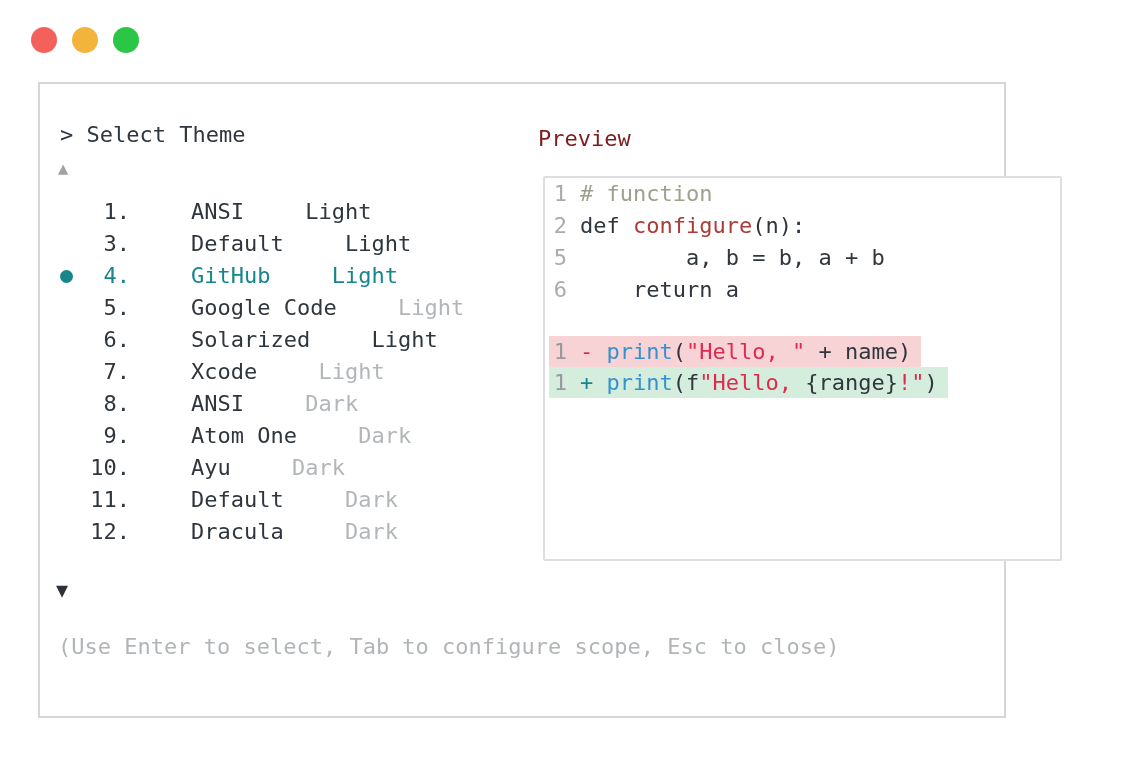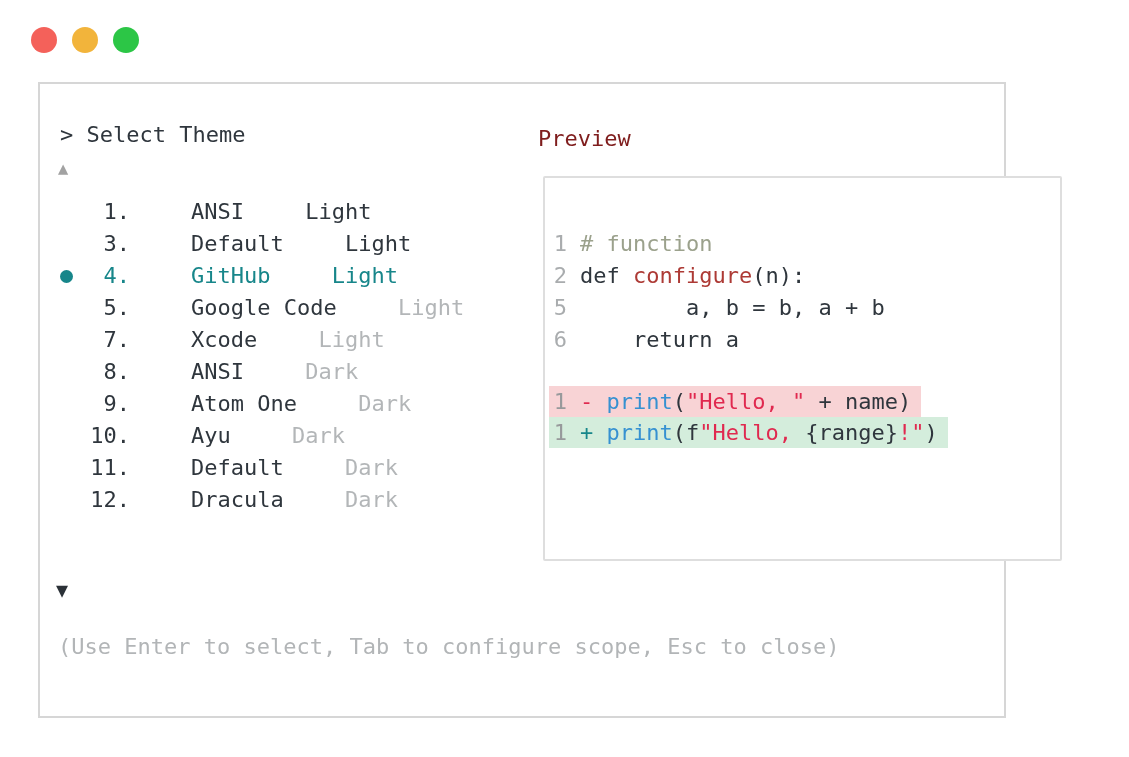--- a/index.html
+++ b/index.html
@@ -25,21 +25,21 @@
   .theme-row .gap { display:inline-block; width:13px; }
   .theme-row .nm, .theme-row .sfx { color:#2f363d; white-space:pre;margin-left:48px; }
   .theme-row .sfx.dim { color:#b3b6b8; }
   .theme-row.selected .num, .theme-row.selected .nm, .theme-row.selected .sfx { color:var(--c-teal); }
 
   .footer-hint { position:absolute; left:18px; top:550px; font-size:22px; color:#b2b5b7; white-space:pre; }
 
   .preview-title { position:absolute; left:498px; top:42px; font-size:22px; color:#7f1d1d; }
   .preview-box { position:absolute; left:503px; top:92px; width:519px; height:385px;
     border:2px solid #dedede; background:#ffffff; border-radius:2px; overflow:hidden; }
-  .code-area { padding-top:50px; }
+  .code-area { }
   .code-line { height:32px; line-height:32px; font-size:22px; padding-left:8px; white-space:pre; }
   .code-line .ln { display:inline-block; width:14px; text-align:right; color:#a9acae; }
   .code-line .sp { display:inline-block; width:13px; }
   .diff-block { margin-top:30px; }
   .diff-line { height:31px; line-height:31px; font-size:22px; margin-left:4px; padding-left:4px;
     padding-right:10px; white-space:pre; width:fit-content; }
   .diff-line .ln { display:inline-block; width:14px; text-align:right; color:#97999b; }
   .diff-line .sp { display:inline-block; width:13px; }
   .diff-line.removed { background:var(--c-removed_bg); }
   .diff-line.added { background:var(--c-added_bg); }
@@ -59,20 +59,21 @@
 </div>
 
 <div class="window">
   <div class="picker-title">&gt; Select Theme</div>
   <div class="scroll-up">▲</div>
   <div class="theme-list" id="theme-list">
       <div class="theme-row"><span class="num">1.</span><span class="gap"></span><span class="nm">ANSI </span><span class="sfx">Light</span></div>
       <div class="theme-row"><span class="num">3.</span><span class="gap"></span><span class="nm">Default </span><span class="sfx">Light</span></div>
       <div class="theme-row selected"><span class="dot"></span><span class="num">4.</span><span class="gap"></span><span class="nm">GitHub </span><span class="sfx">Light</span></div>
       <div class="theme-row"><span class="num">5.</span><span class="gap"></span><span class="nm">Google Code </span><span class="sfx dim">Light</span></div>
+      <div class="theme-row"><span class="num">6.</span><span class="gap"></span><span class="nm">Solarized </span><span class="sfx">Light</span></div>
       <div class="theme-row"><span class="num">7.</span><span class="gap"></span><span class="nm">Xcode </span><span class="sfx dim">Light</span></div>
       <div class="theme-row"><span class="num">8.</span><span class="gap"></span><span class="nm">ANSI </span><span class="sfx dim">Dark</span></div>
       <div class="theme-row"><span class="num">9.</span><span class="gap"></span><span class="nm">Atom One </span><span class="sfx dim">Dark</span></div>
       <div class="theme-row"><span class="num">10.</span><span class="gap"></span><span class="nm">Ayu </span><span class="sfx dim">Dark</span></div>
       <div class="theme-row"><span class="num">11.</span><span class="gap"></span><span class="nm">Default </span><span class="sfx dim">Dark</span></div>
       <div class="theme-row"><span class="num">12.</span><span class="gap"></span><span class="nm">Dracula </span><span class="sfx dim">Dark</span></div>
     </div>
   <div class="scroll-down">▼</div>
   <div class="footer-hint">(Use Enter to select, Tab to configure scope, Esc to close)</div>
 

